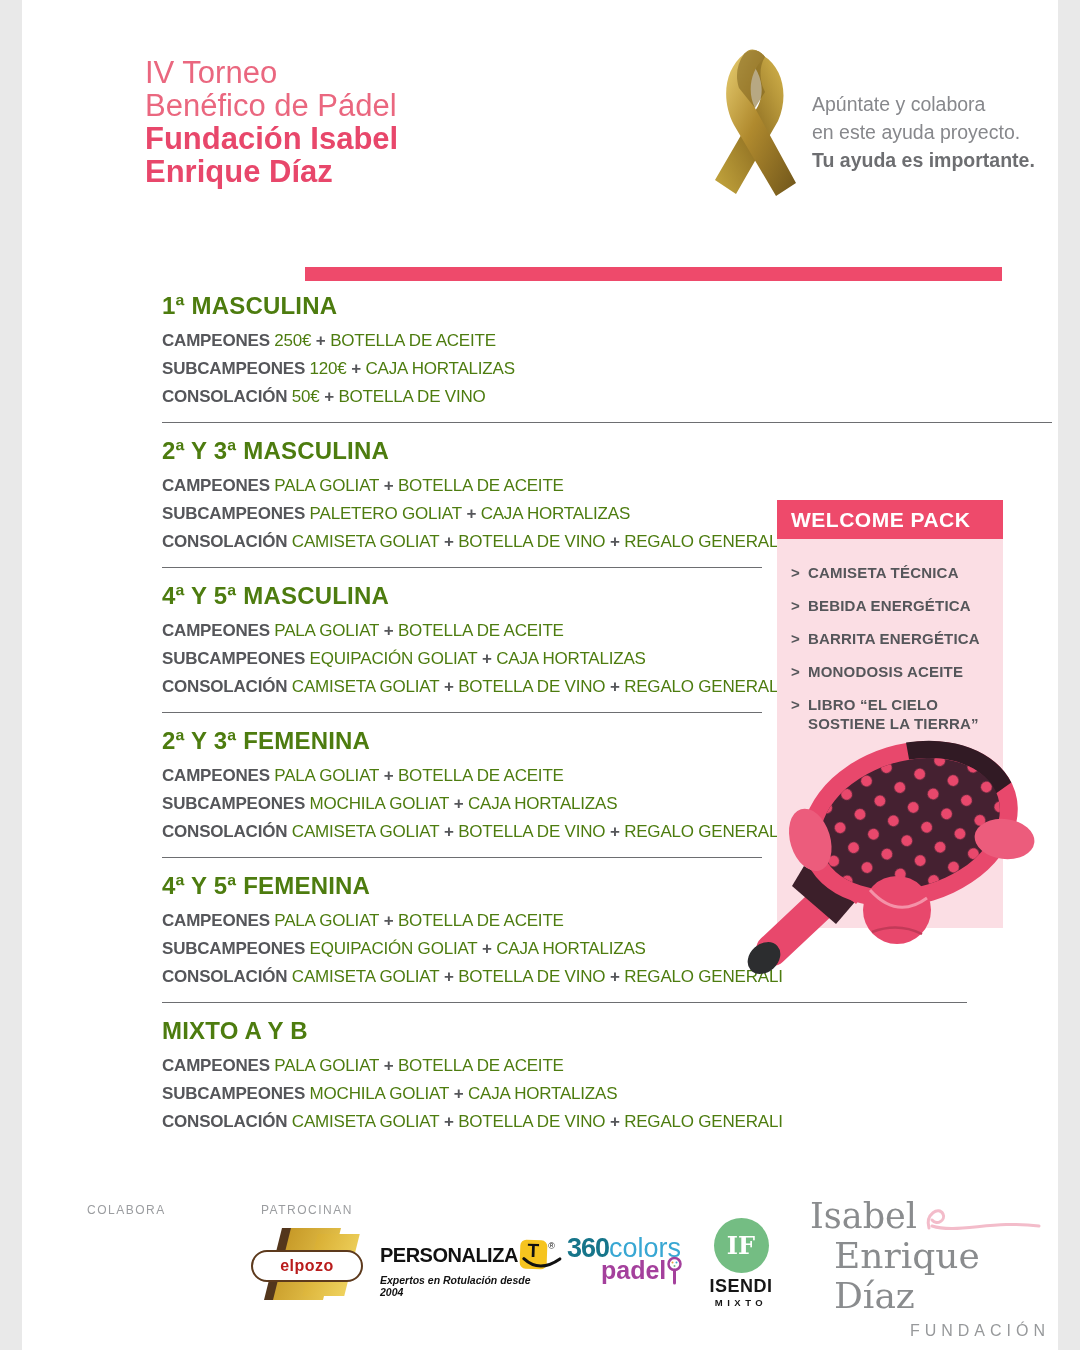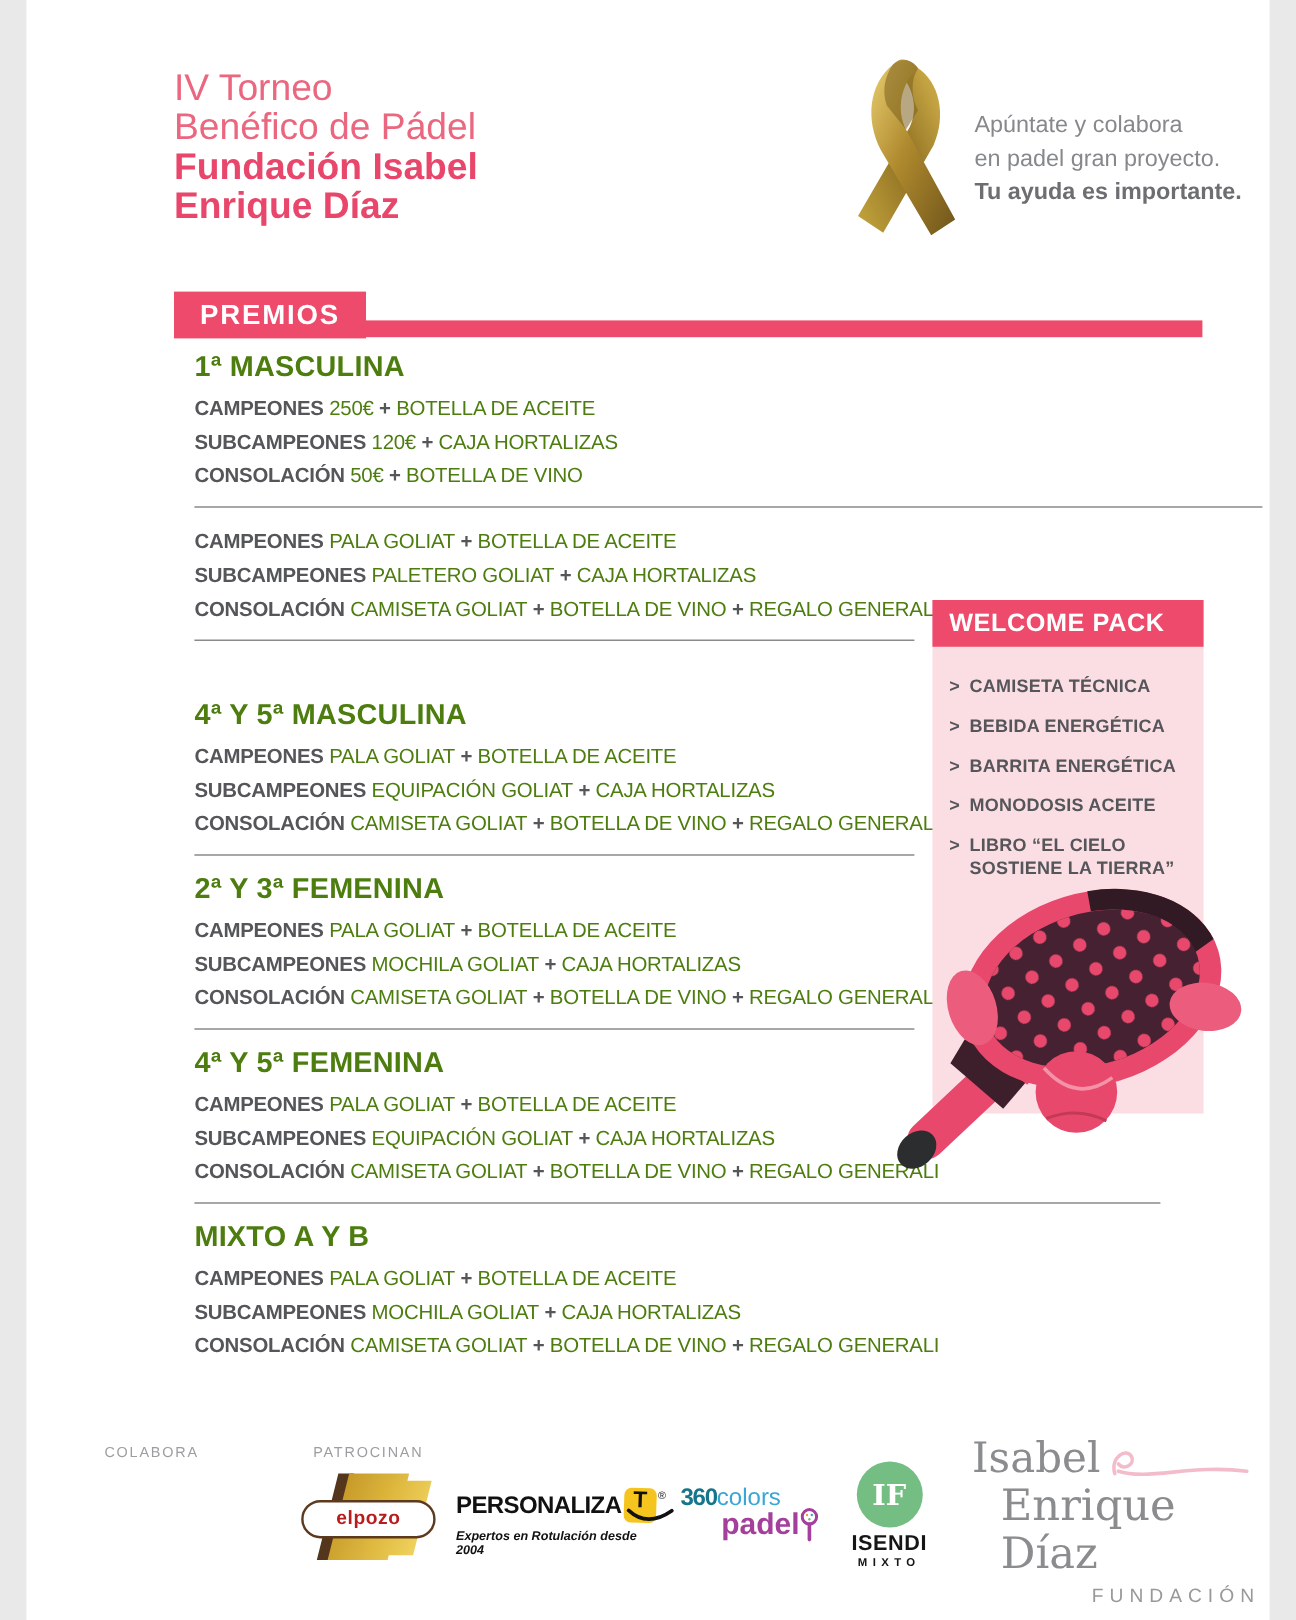--- a/index.html
+++ b/index.html
@@ -65,21 +65,21 @@
   .pzt{position:absolute;left:358px;top:1240px;width:175px;}
   .pzt-row{display:flex;align-items:flex-start;}
   .pzt-name{font-size:20px;font-weight:800;color:#111;letter-spacing:-.5px;line-height:30px;}
   .pzt-box{position:relative;width:29px;height:29px;background:#f6c41f;border-radius:6px;margin-left:2px;transform:rotate(2deg);
     display:flex;align-items:flex-start;justify-content:center;font-size:19px;font-weight:800;color:#111;}
   .pzt-box svg{position:absolute;left:2px;bottom:-4px;overflow:visible;}
   .pzt-reg{font-size:9px;color:#111;margin-left:2px;line-height:12px;}
   .pzt-tag{font-size:10.5px;font-weight:700;font-style:italic;color:#111;margin-top:4px;}
   
   .c360{position:absolute;left:545px;top:1234px;width:130px;}
-  .c360 .l1{font-size:20px;line-height:28px;}
+  .c360 .l1{font-size:27px;line-height:28px;}
   .c360 .n360{color:#16758a;font-weight:700;letter-spacing:-1px;}
   .c360 .colors{color:#38a7d3;font-weight:400;}
   .c360 .l2{font-size:25px;line-height:24px;margin-top:-4px;padding-left:34px;color:#a4409c;font-weight:600;display:flex;align-items:flex-start;}
   .c360 .l2 svg{margin-left:1px;margin-top:-2px;}
   
   .isendi{position:absolute;left:680px;top:1218px;width:78px;text-align:center;}
   .isendi .circle{width:55px;height:55px;border-radius:50%;background:#74bd83;margin:0 auto;
     display:flex;align-items:center;justify-content:center;color:#fff;font-family:"DejaVu Serif",serif;font-weight:700;font-size:24px;}
   .isendi .name{font-size:18px;font-weight:800;color:#161616;letter-spacing:.5px;margin-top:3px;}
   .isendi .sub{font-size:9.5px;font-weight:700;color:#161616;letter-spacing:4.5px;margin-top:0;}
@@ -117,41 +117,39 @@
         </linearGradient>
       </defs>
       <path d="M57 14 C76 26 82 54 71 79 L29 152 L8 138 L51 64 C58 50 56 30 37 12 C44 4 51 8 57 14 Z" fill="url(#grB)"></path>
       <path d="M37 12 C17 28 14 58 27 83 L69 154 L89 141 L48 66 C40 50 43 28 58 15 C52 6 43 7 37 12 Z" fill="url(#grA)"></path>
       <path d="M37 12 C30 22 28 34 32 46 L48 66 L58 50 C52 38 52 24 58 15 C52 6 43 7 37 12 Z" fill="#7c611d" opacity="0.55"></path>
     </svg>
   </div>
 
   <div class="cta-block">
     <div>Apúntate y colabora</div>
-    <div>en padel gran proyecto.</div>
+    <div>en este ayuda proyecto.</div>
     <div class="strong">Tu ayuda es importante.</div>
   </div>
 
-  <div class="premios-box">
-    <span>PREMIOS</span>
-  </div>
   <div class="premios-bar"></div>
 
   <div class="sections">
     <div class="section sec-0">
       <h2 class="sec-title">1ª MASCULINA</h2>
       <div class="rows">
           <div class="row"><span class="lbl">CAMPEONES</span> <span class="val">250€</span><span class="plus"> + </span><span class="val">BOTELLA DE ACEITE</span></div>
           <div class="row"><span class="lbl">SUBCAMPEONES</span> <span class="val">120€</span><span class="plus"> + </span><span class="val">CAJA HORTALIZAS</span></div>
           <div class="row"><span class="lbl">CONSOLACIÓN</span> <span class="val">50€</span><span class="plus"> + </span><span class="val">BOTELLA DE VINO</span></div>
         </div>
       <div class="divider"></div>
     </div>
 
     <div class="section sec-1">
+      <h2 class="sec-title">2ª Y 3ª MASCULINA</h2>
       <div class="rows">
           <div class="row"><span class="lbl">CAMPEONES</span> <span class="val">PALA GOLIAT</span><span class="plus"> + </span><span class="val">BOTELLA DE ACEITE</span></div>
           <div class="row"><span class="lbl">SUBCAMPEONES</span> <span class="val">PALETERO GOLIAT</span><span class="plus"> + </span><span class="val">CAJA HORTALIZAS</span></div>
           <div class="row"><span class="lbl">CONSOLACIÓN</span> <span class="val">CAMISETA GOLIAT</span><span class="plus"> + </span><span class="val">BOTELLA DE VINO</span><span class="plus"> + </span><span class="val">REGALO GENERALI</span></div>
         </div>
       <div class="divider"></div>
     </div>
 
     <div class="section sec-2">
       <h2 class="sec-title">4ª Y 5ª MASCULINA</h2>

